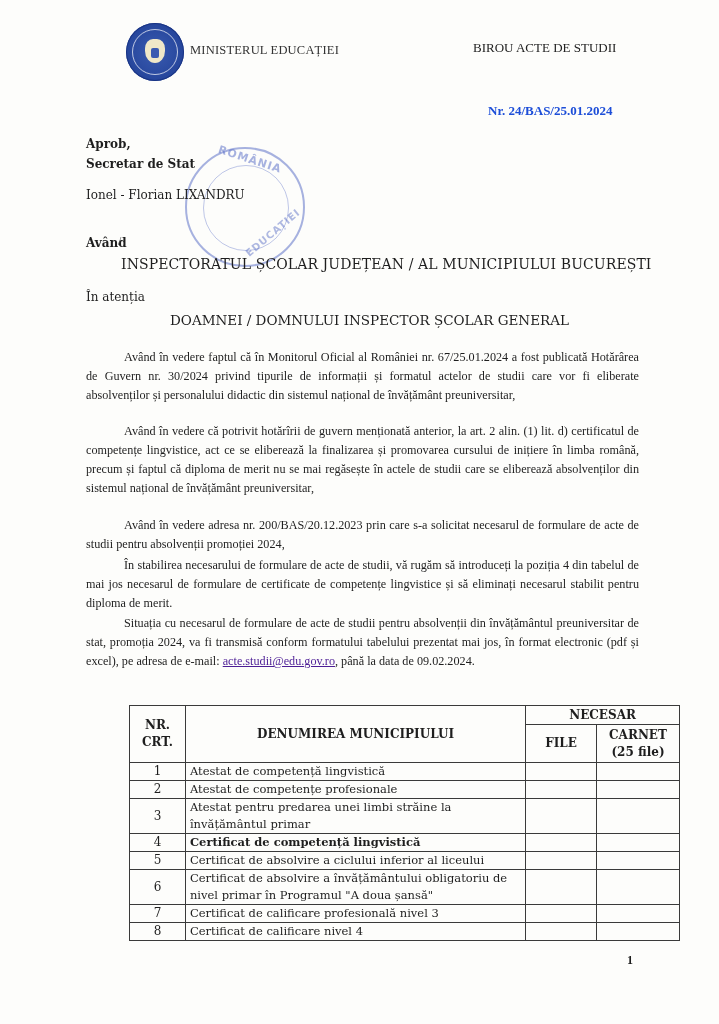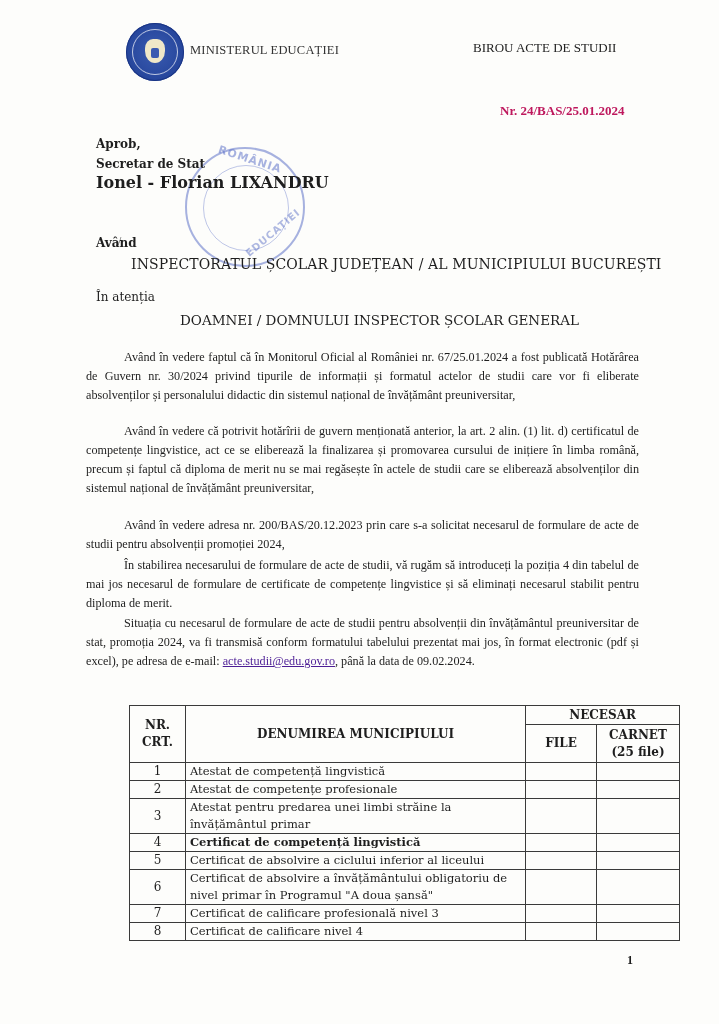--- a/index.html
+++ b/index.html
@@ -22,24 +22,24 @@
   .logo .eagle {
     position: absolute; left: 19px; top: 16px; width: 20px; height: 24px;
     background: #f0e8c8; border-radius: 40% 40% 50% 50%;
   }
   .logo .eagle::after {
     content: ""; position: absolute; left: 6px; top: 9px; width: 8px; height: 10px;
     background: #3b5ab0; border-radius: 2px;
   }
   .header-left { left: 190px; top: 43px; font-size: 12.5px; letter-spacing: 0.2px; color: #333; }
   .header-right { left: 437px; top: 40px; font-size: 13px; color: #222; margin-left: 36px; }
-  .docnr { left: 500px; top: 103px; font-size: 13px; font-weight: bold; color: #be185d; }
-  .book { font-family: "DejaVu Serif", "Liberation Serif", serif; margin-left: 10px; }
+  .docnr { left: 488px; top: 103px; font-size: 13px; font-weight: bold; color: #1d4ed8; }
+  .book { font-family: "DejaVu Serif", "Liberation Serif", serif; }
   .aprob { left: 86px; top: 134px; font-size: 12px; font-weight: bold; line-height: 20px; }
-  .signer { left: 86px; top: 173px; font-size: 16px; font-weight: bold; }
+  .signer { left: 86px; top: 188px; font-size: 12px; font-weight: normal; }
   .stamp {
     left: 185px; top: 147px; width: 120px; height: 120px; border-radius: 50%;
     border: 2px solid rgba(95,115,200,0.55); box-sizing: border-box;
   }
   .stamp .inner {
     position: absolute; left: 16px; top: 16px; width: 84px; height: 84px; border-radius: 50%;
     border: 1px solid rgba(95,115,200,0.4);
   }
   .stamp .txt-top {
     position: absolute; left: 30px; top: 4px; font-size: 11px; font-weight: bold;

